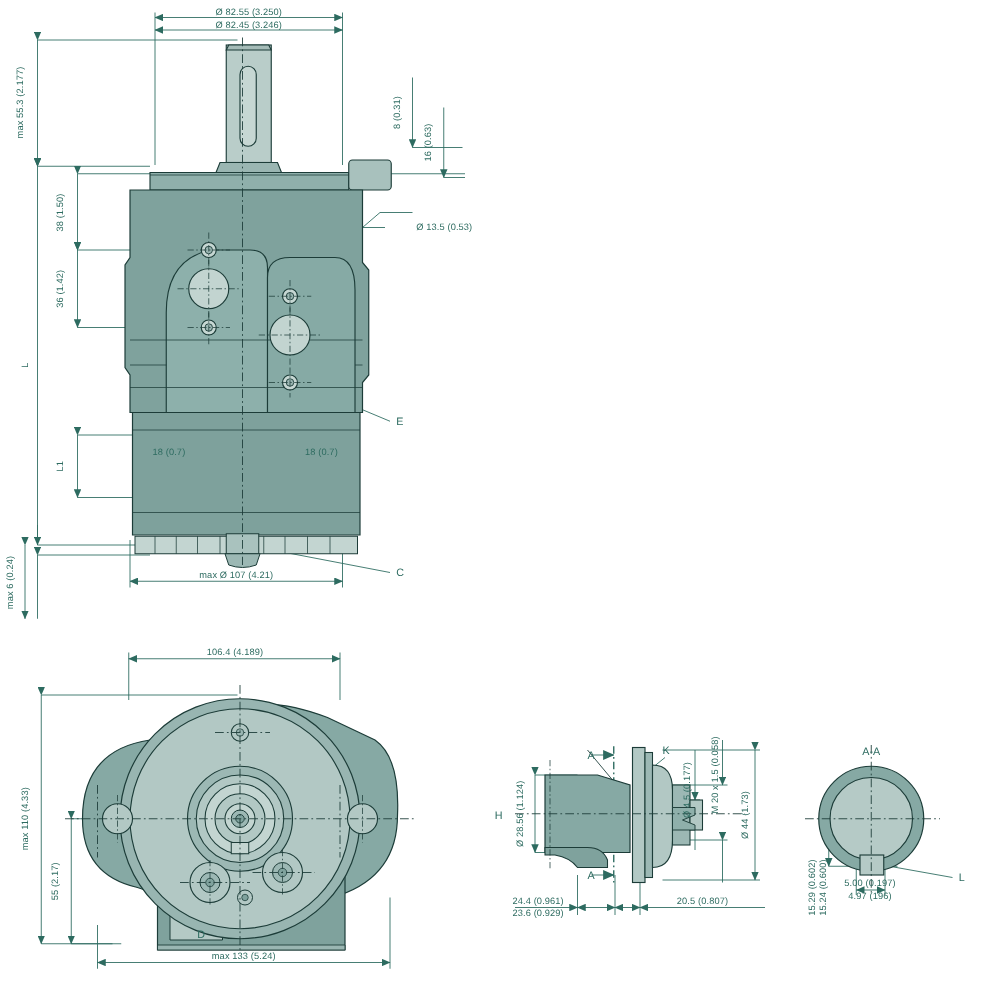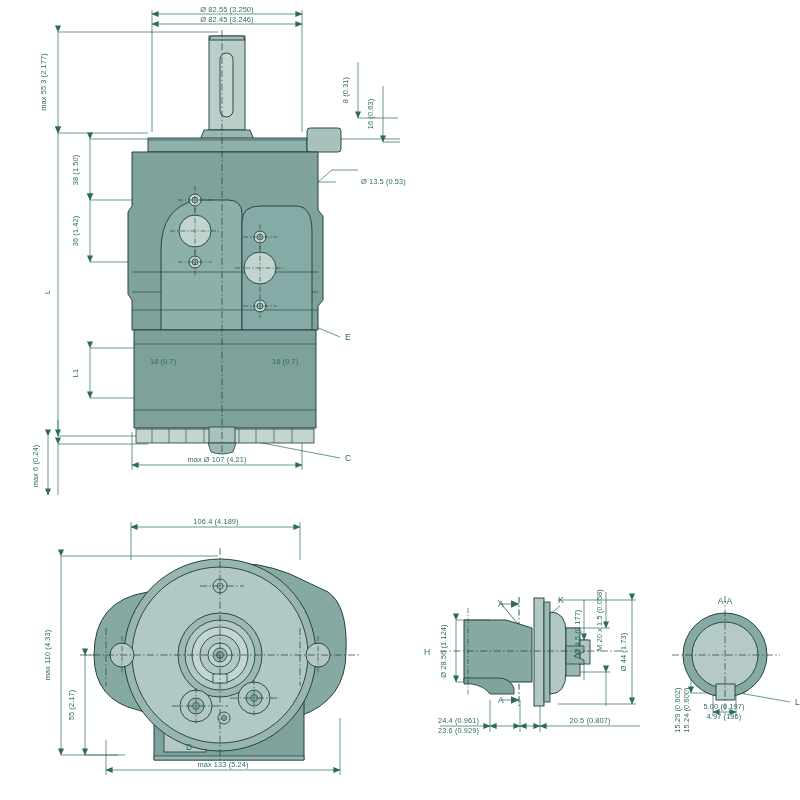--- a/index.html
+++ b/index.html
@@ -1,18 +1,18 @@
 <!DOCTYPE html>
 <html><head>
 <meta charset="utf-8">
 <style>
   html,body{margin:0;padding:0;background:#ffffff;}
   body{width:800px;height:800px;overflow:hidden;
        font-family:"Liberation Sans","DejaVu Sans",sans-serif;}
-  #sheet{position:relative;width:743px;height:800px;background:#fff;margin-left:28px;}
+  #sheet{position:relative;width:743px;height:800px;background:#fff;}
   svg{display:block;}
   .dimtxt{font-family:"Liberation Sans","DejaVu Sans",sans-serif;
           font-size:7.4px;fill:#2d6b60;letter-spacing:.1px;}
   .leadtxt{font-family:"Liberation Sans","DejaVu Sans",sans-serif;
           font-size:8.6px;fill:#2d6b60;}
 </style>
 </head>
 <body>
 
 <div id="sheet">

